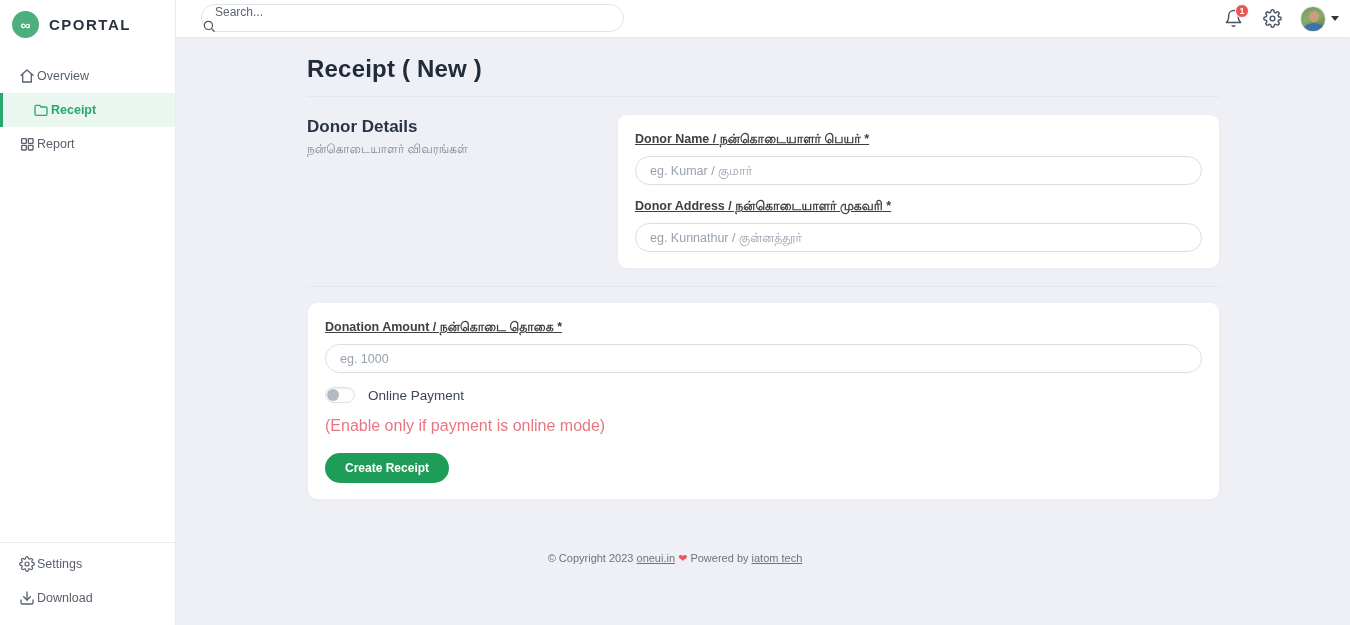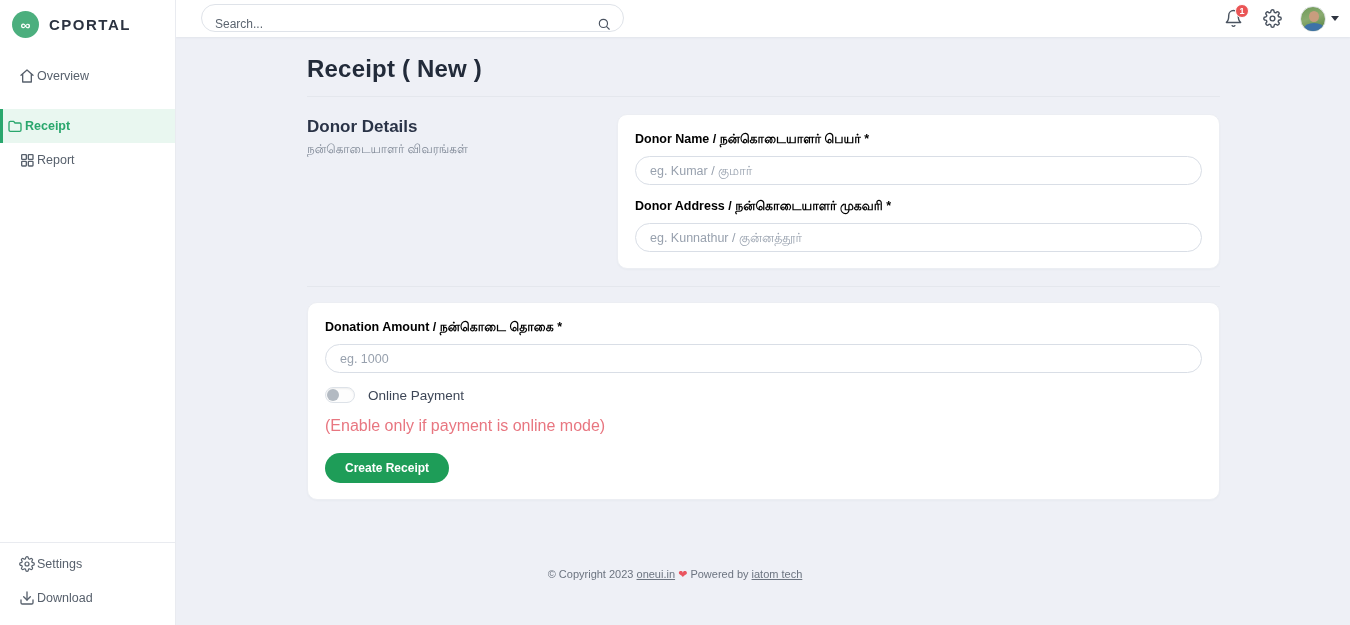--- a/index.html
+++ b/index.html
@@ -27,38 +27,38 @@
 
   .nav { margin-top:11px; }
   .nav-item {
     height:34px; display:flex; align-items:center; gap:2px;
     padding-left:16px; font-size:12.5px; color:#57606c; cursor:pointer;
     border-left:3px solid transparent;
   }
   .nav-item svg { width:16px; height:16px; stroke:#57606c; flex:0 0 auto; }
   .nav-item.active {
     background:#e9f7f0; color:#2aa76d; font-weight:700;
-    border-left:3px solid #2aa76d; padding-left:4px;margin-top:16px;
+    border-left:3px solid #2aa76d; padding-left:30px;
   }
   .nav-item.active svg { stroke:#2aa76d; }
 
   .nav-bottom {
     position:absolute; left:0; right:0; bottom:10px;
     border-top:1px solid #e9ebf0; padding-top:4px;
   }
 
   
   .topbar {
     position:absolute; left:176px; right:0; top:0; height:37px;
     background:#ffffff; box-shadow:0 1px 2px rgba(40,50,70,.06); z-index:5;
   }
   .search {
     position:absolute; left:25px; top:4px; width:423px; height:28px;
     border:1px solid #dfe3e9; border-radius:15px; background:#fff;
-    display:flex; align-items:flex-end;
+    display:flex; align-items:flex-start;flex-direction:column;
   }
   .search input {
     flex:1; border:none; outline:none; background:transparent;
     font-family:inherit; font-size:12px; color:#3c4552; padding:0 8px 0 13px;
   }
   .search input::placeholder { color:#5c6570; }
   .search svg { width:14px; height:14px; stroke:#4a5360; margin-right:12px; flex:0 0 auto; }
 
   .topbar-right {
     position:absolute; right:11px; top:0; height:37px;
@@ -101,21 +101,21 @@
 
   .row { display:flex; padding-top:17px; }
   .row-head { width:310px; flex:0 0 310px; padding-top:3px; }
   .row-head h2 { font-size:17px; font-weight:700; color:#2a3347; }
   .row-head .sub { font-size:12px; color:#7d8694; margin-top:5px; }
 
   .card {
     flex:1; background:#ffffff; border:1px solid #eceef3; border-radius:10px;
     padding:17px 17px 16px 17px; box-shadow:0 1px 2px rgba(40,50,70,.03);
   }
-  .field-label { display:block; font-size:12.5px; font-weight:700; color:#000000; margin-bottom:8px; }
+  .field-label { display:block; font-size:12.5px; font-weight:700; color:#404040; margin-bottom:8px;text-decoration:underline; }
   .field-input {
     width:100%; height:29px; border:1px solid #d9dee6; border-radius:15px;
     padding:0 14px; font-family:inherit; font-size:12.5px; color:#0f766e;
     outline:none; background:#fff; margin-bottom:14px; display:block;
   }
   .field-input::placeholder { color:#98a1ae; }
 
   .row-divider { border-top:1px solid #e4e7ed; margin-top:3px; }
 
   .toggle-row { display:flex; align-items:center; gap:13px; margin-top:9px; }
@@ -132,21 +132,21 @@
   .note { font-size:16px; color:#e87680; margin-top:14px; }
 
   .btn {
     margin-top:18px; height:30px; padding:0 20px; border:none; border-radius:16px;
     background:#1e9d58; color:#ffffff; font-family:inherit; font-size:12px; font-weight:700;
     cursor:pointer; display:inline-block;
   }
 
   
   .footer {
-    position:absolute; left:0; right:0; top:568px; text-align:center;
+    position:absolute; left:0; right:0; top:552px; text-align:center;
     font-size:11px; color:#6c7480; z-index:1;
   }
   .footer a { color:#6c7480; text-decoration:underline; cursor:pointer; }
   .heart { color:#ea5560; font-size:11px; }
 </style>
 </head>
 <body>
 
 <aside class="sidebar">
   <div class="brand">

